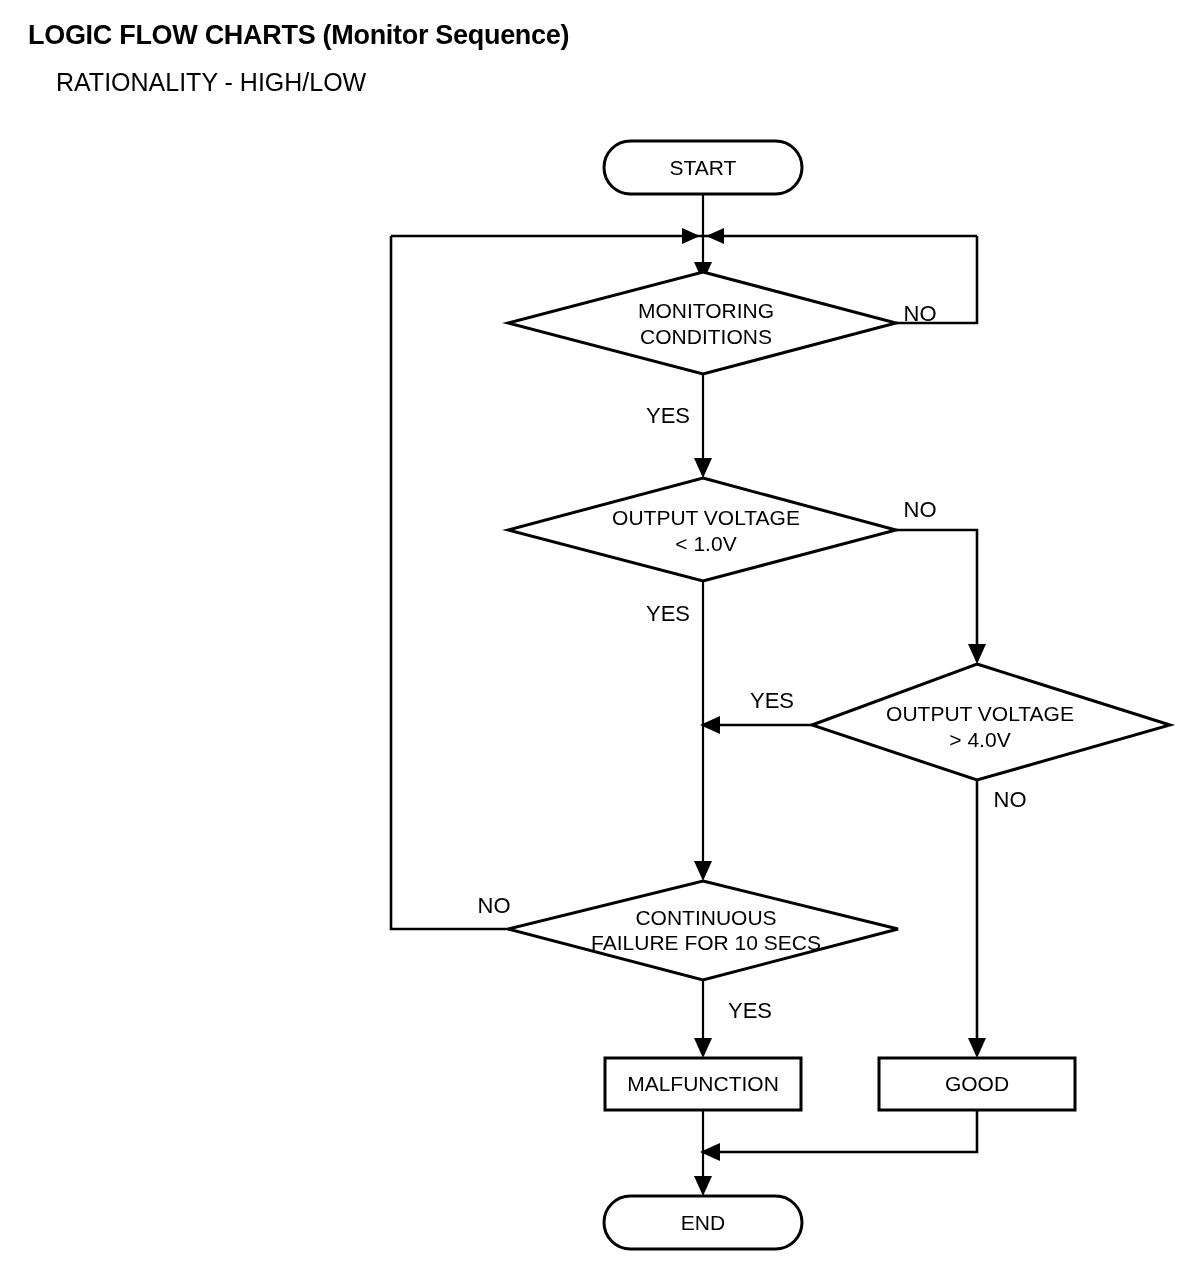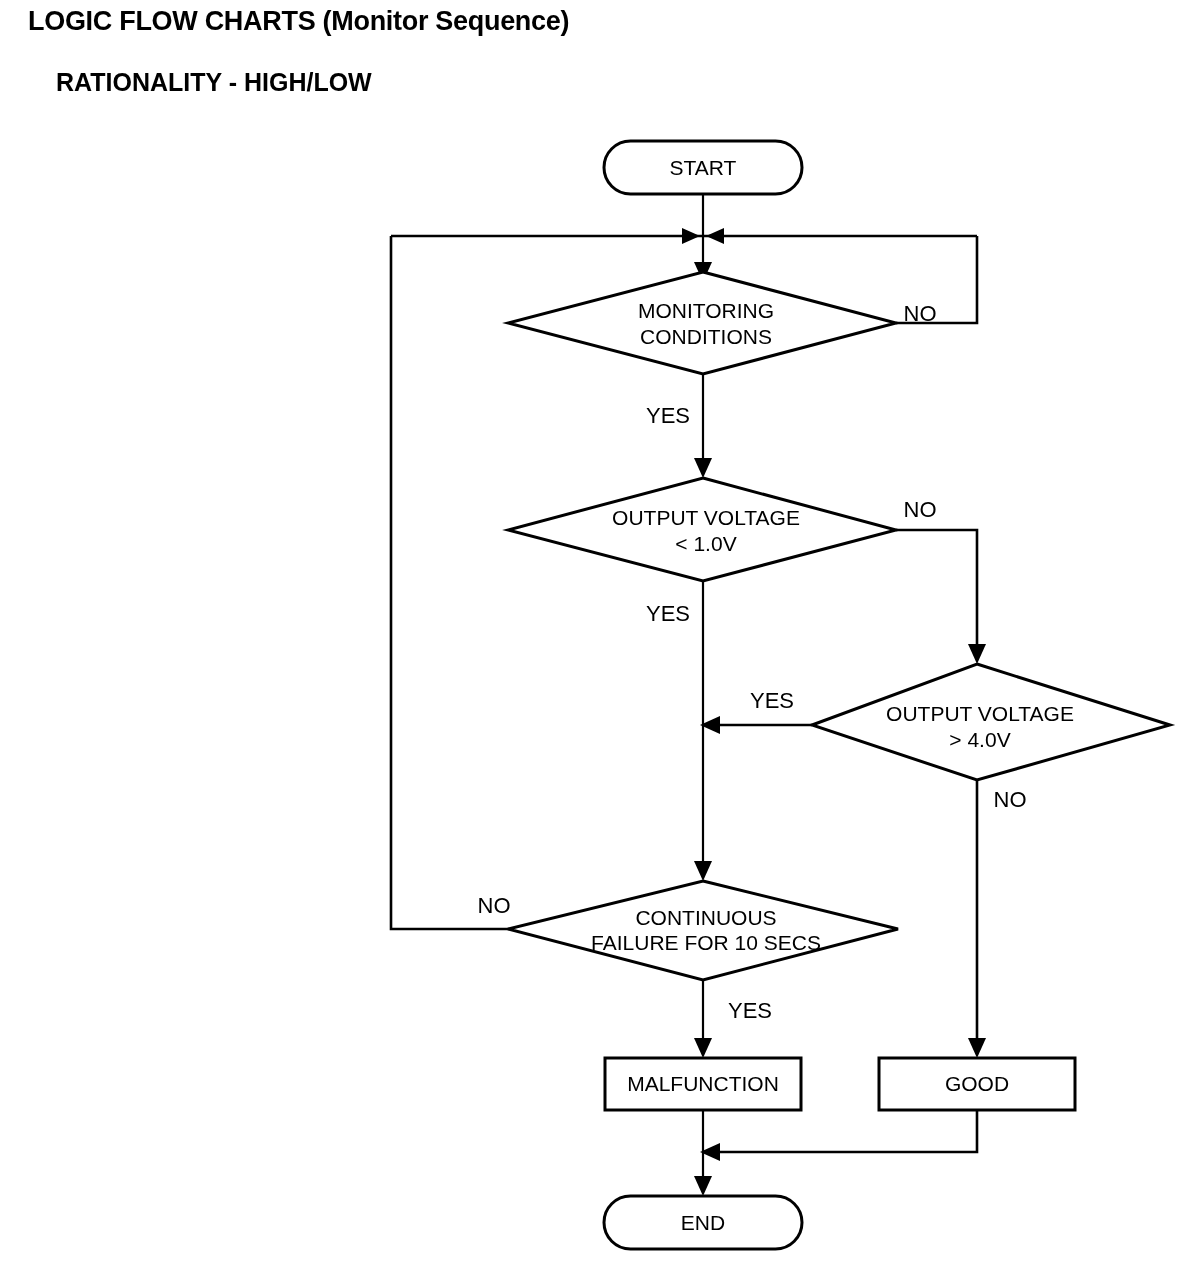--- a/index.html
+++ b/index.html
@@ -17,32 +17,32 @@
     position: relative;
   }
   #page {
     position: relative;
     width: 1200px;
     height: 1264px;
   }
   .title-main {
     position: absolute;
     left: 28px;
-    top: 6px;
+    top: 20px;
     font-size: 27px;
     font-weight: bold;
     letter-spacing: -0.3px;
     white-space: nowrap;
   }
   .title-sub {
     position: absolute;
     left: 56px;
     top: 68px;
     font-size: 25px;
-    font-weight: bold;
+    font-weight: normal;
     letter-spacing: 0px;
     white-space: nowrap;
   }
   #flow-svg {
     position: absolute;
     left: 0;
     top: 0;
     width: 1200px;
     height: 1264px;
   }

